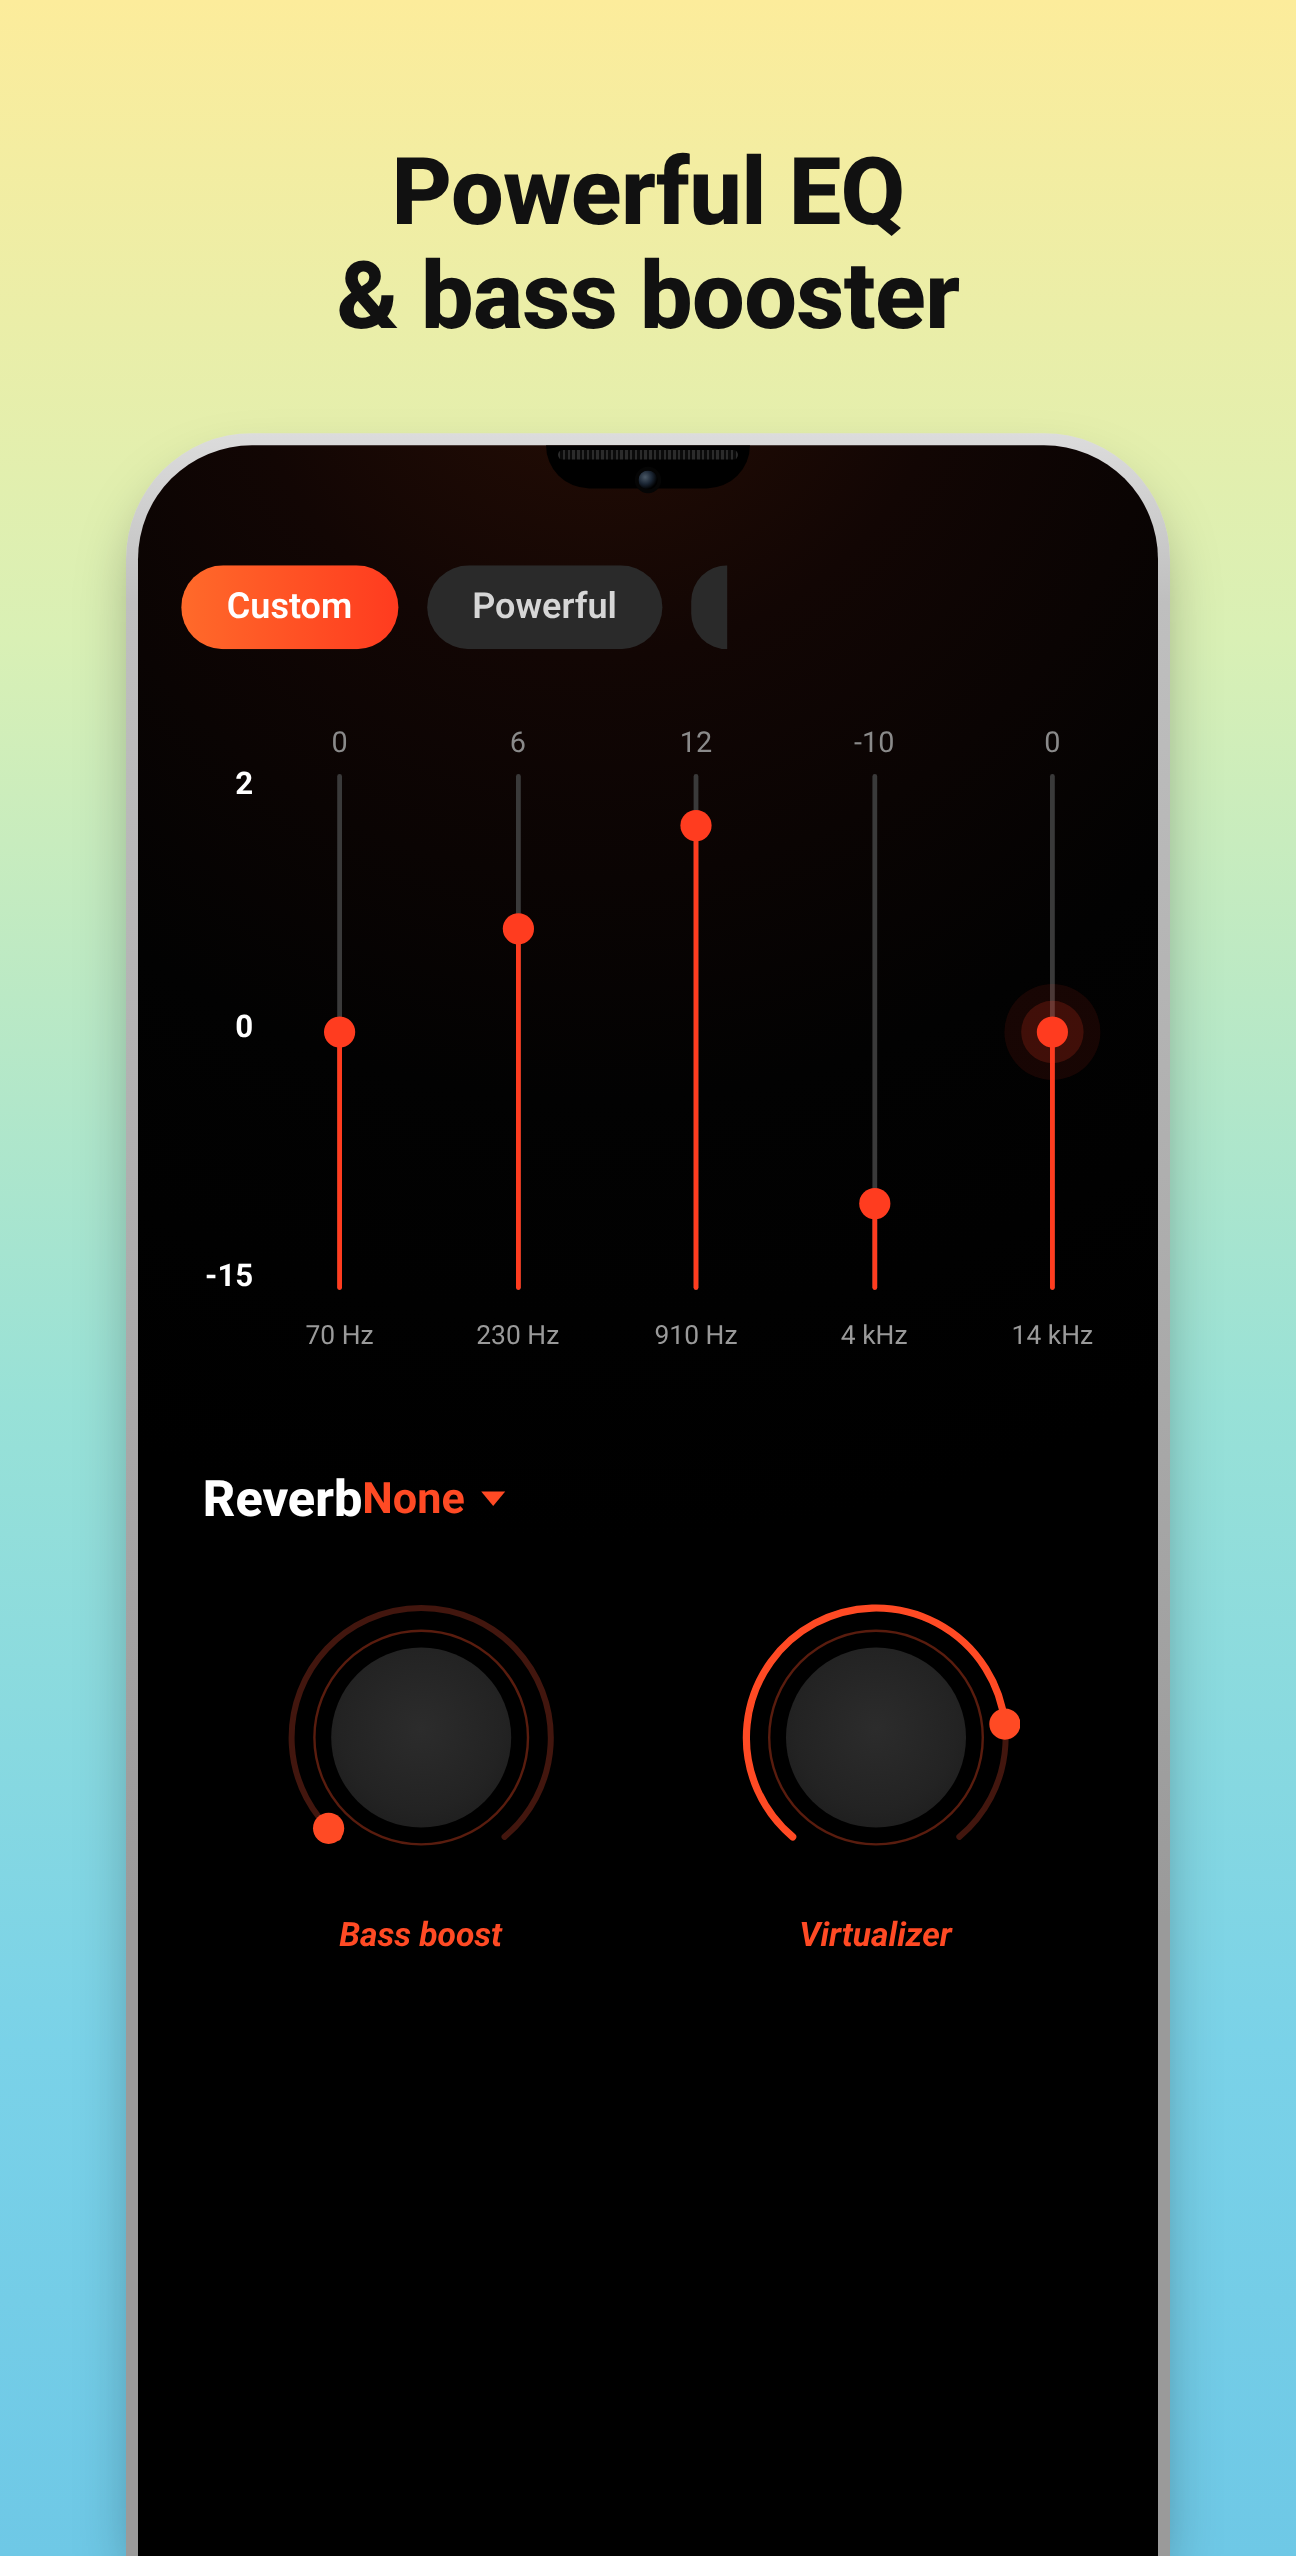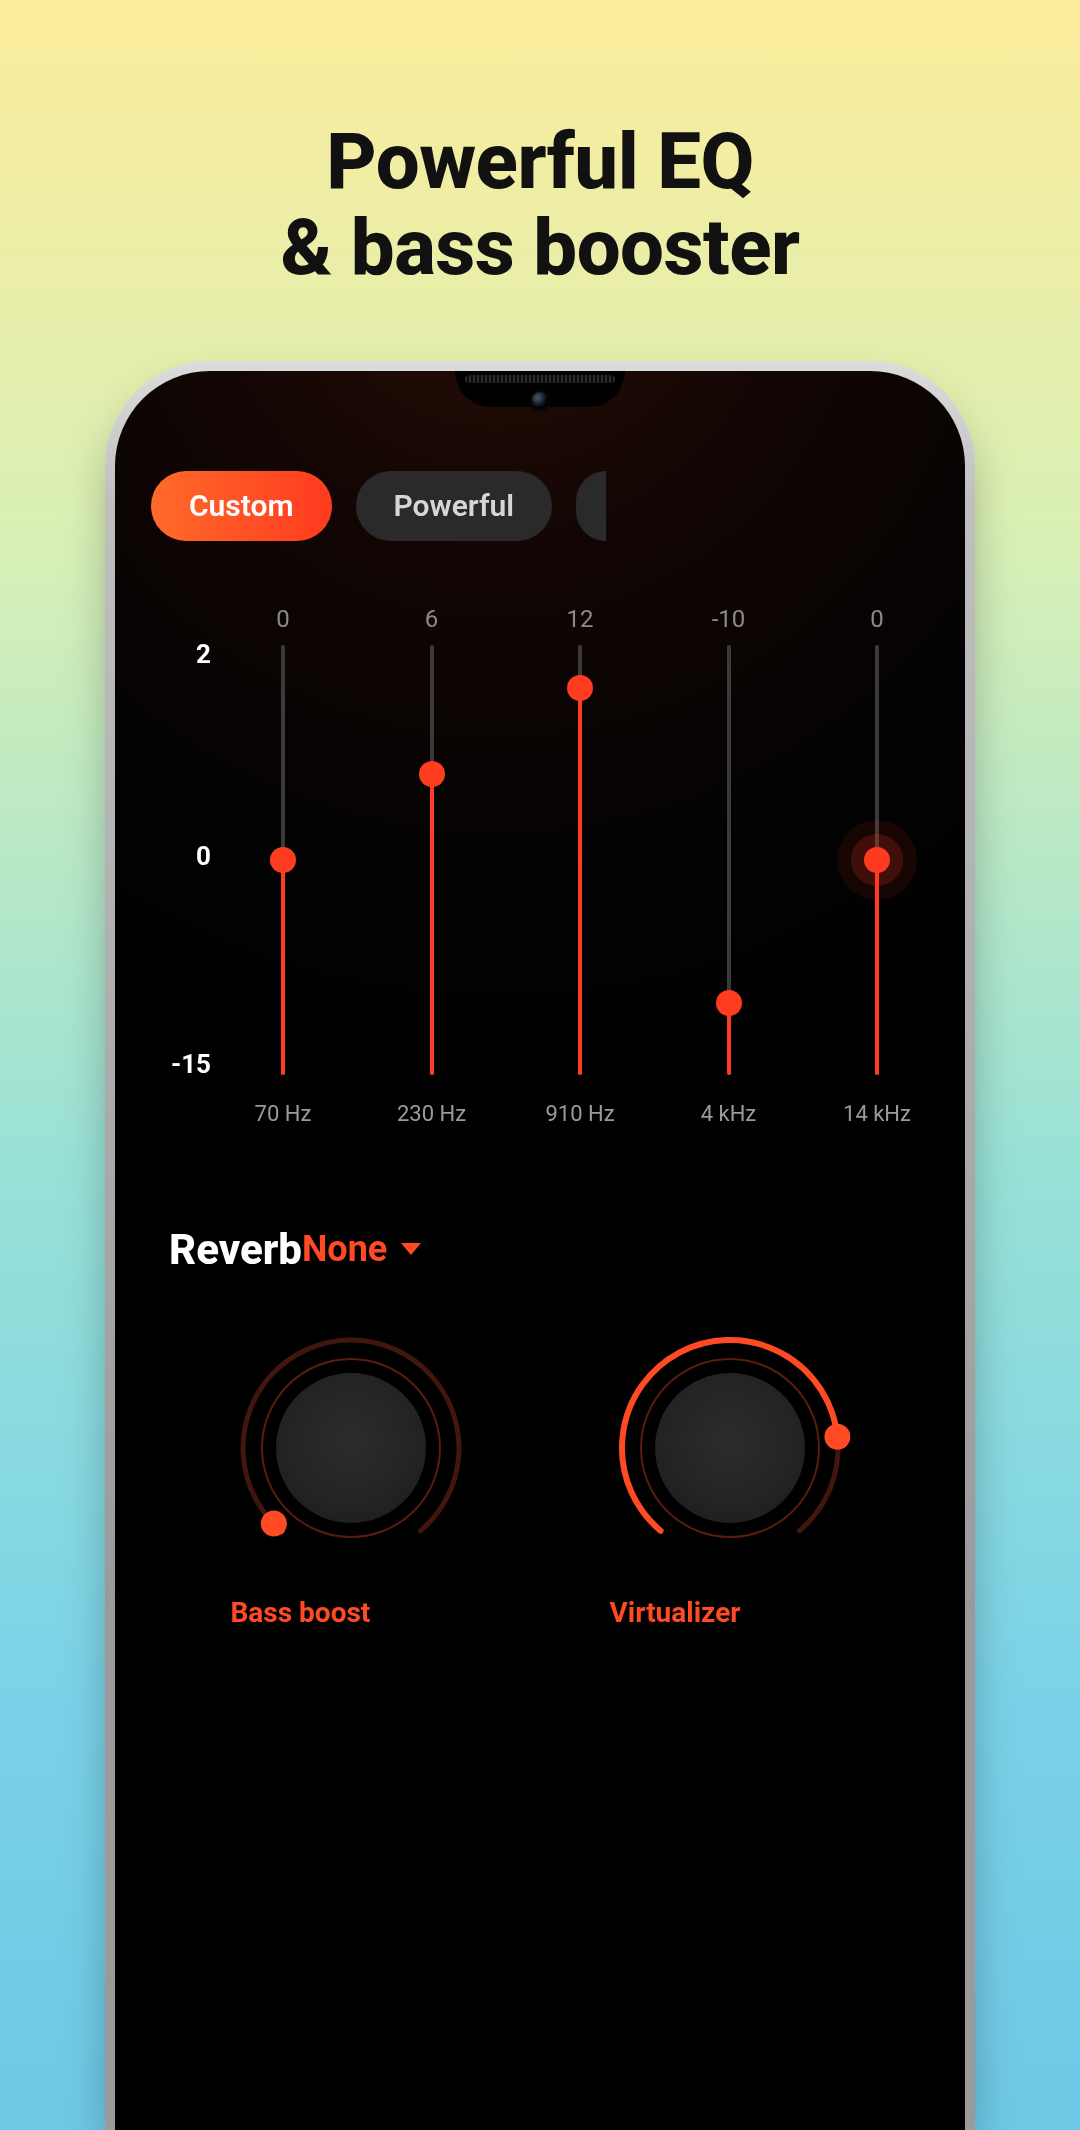--- a/index.html
+++ b/index.html
@@ -226,22 +226,23 @@
   
   .knobs-row {
     margin-top: 54px;
     display: flex;
     justify-content: space-around;
     padding: 0 10px;
   }
   .knob-col {
     display: flex;
     flex-direction: column;
-    align-items: flex-start;
+    align-items: center;
     gap: 28px;
+    font-style: italic;
   }
   .knob {
     position: relative;
     width: 240px;
     height: 240px;
   }
   .knob .inner-plate {
     position: absolute;
     left: 50%; top: 50%;
     width: 150px; height: 150px;

